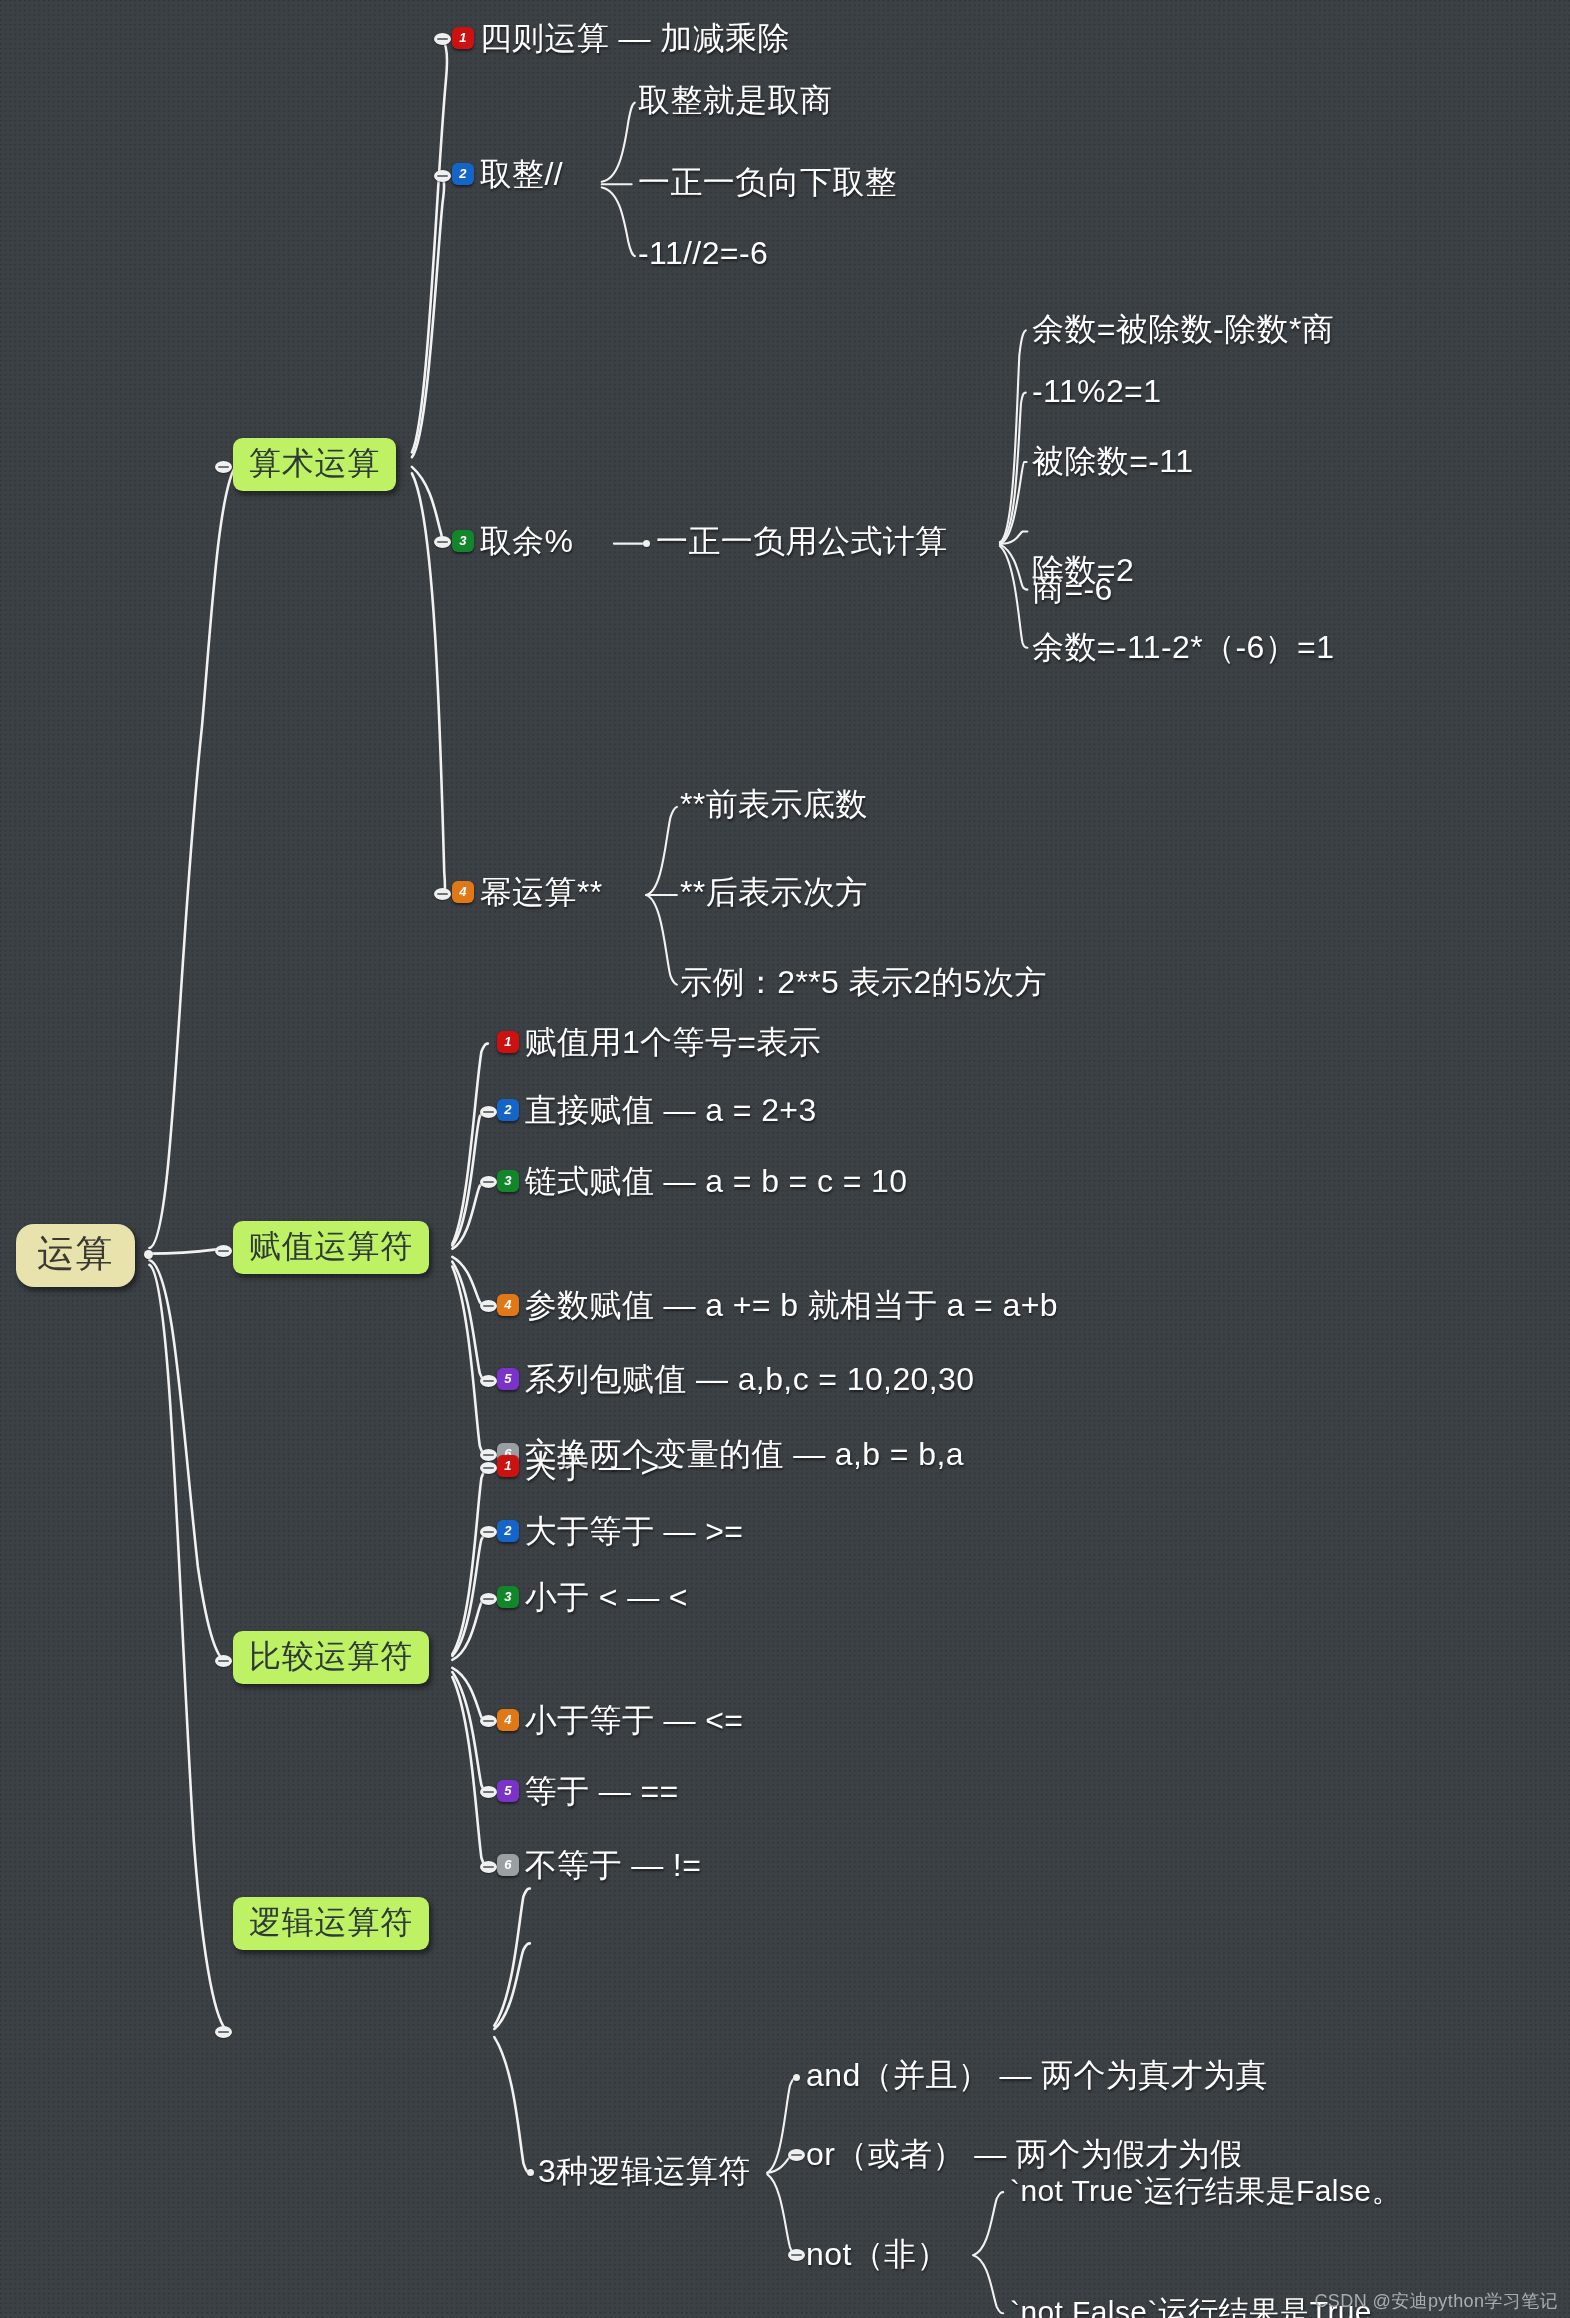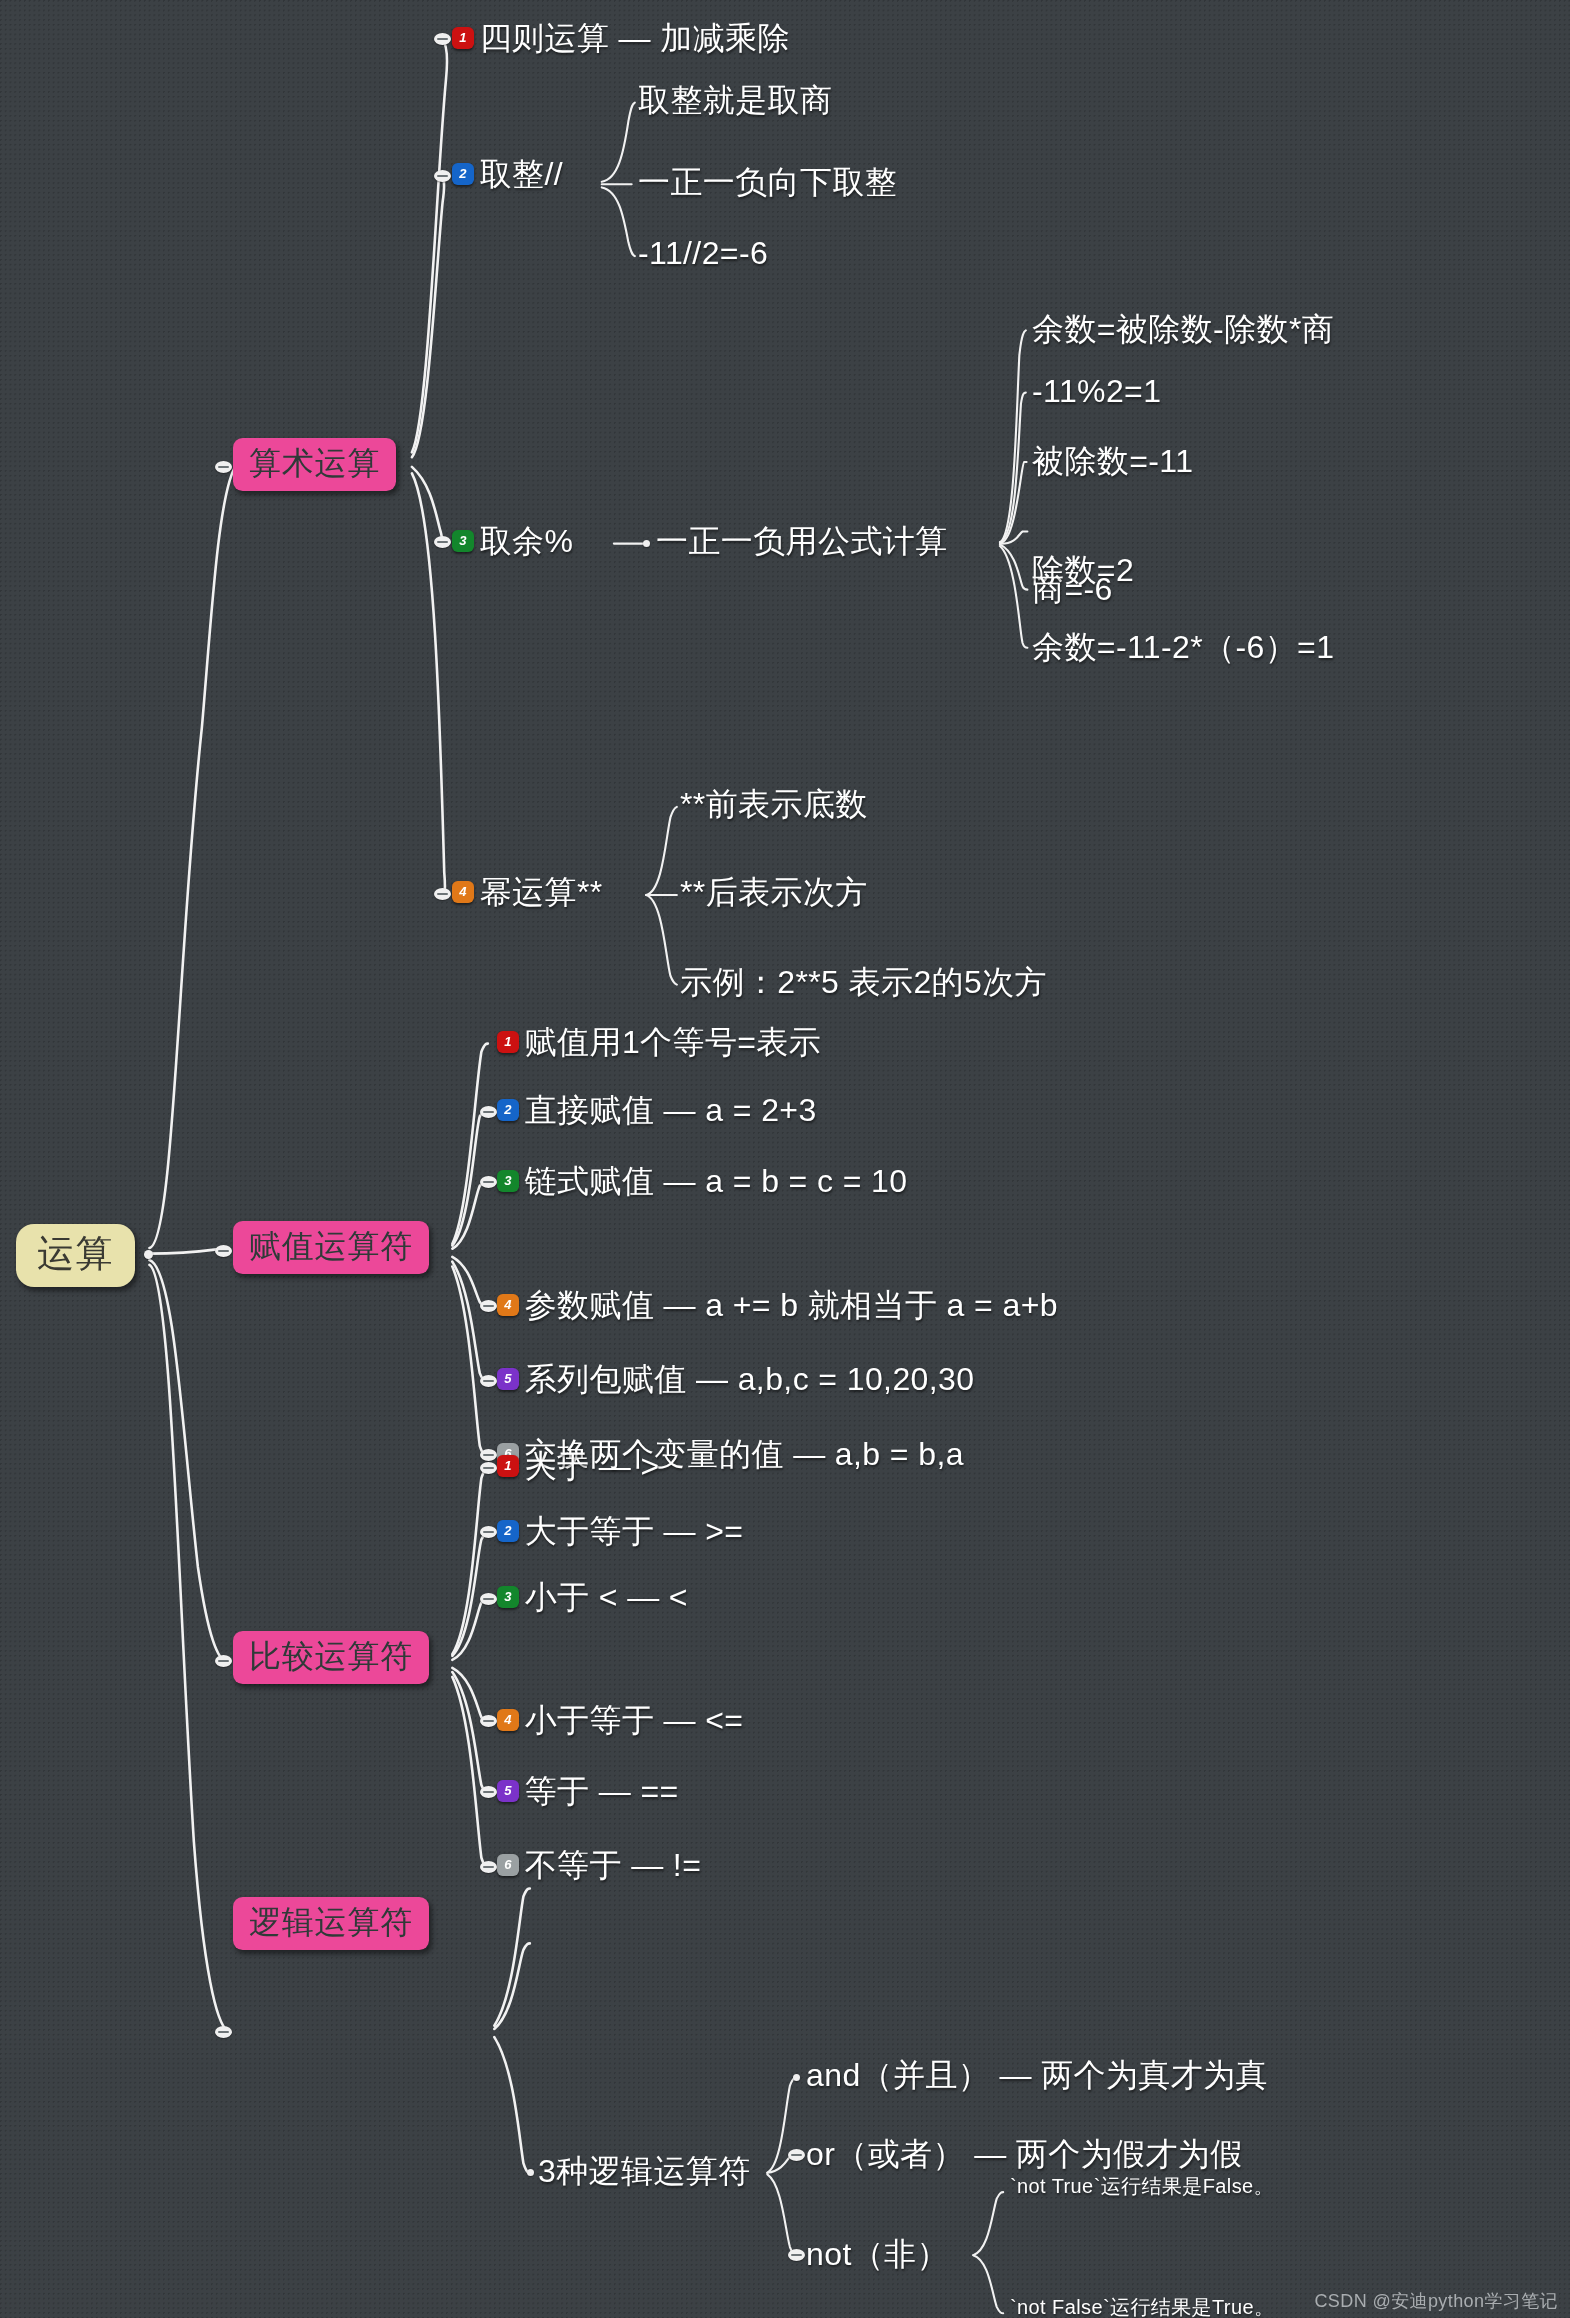--- a/index.html
+++ b/index.html
@@ -28,37 +28,37 @@
   .root-box{
     background:#e8e2ac;
     color:#3a3a33;
     border-radius:18px;
     padding:11.3px 21px 14.5px 21px;
     font-size:37px;
     box-shadow:2.4px 3.2px 4.8px rgba(0,0,0,.45);
     letter-spacing:1.6px;
   }
   .branch-box{
-    background:#ec4899;
+    background:#bef264;
     color:#2f3a38;
     border-radius:9.7px;
     padding:9px 16px 12px 16px;
     font-size:32px;
     box-shadow:2.4px 3.2px 4.8px rgba(0,0,0,.45);
     letter-spacing:0.8px;
   }
   .leaf{
     font-size:32px;
     color:#ffffff;
     text-shadow:0.8px 1.6px 2.4px rgba(0,0,0,.55);
     letter-spacing:0.4px;
     display:flex;
     align-items:center;
   }
-  .leaf.small{font-size:20px;}
+  .leaf.small{font-size:30px;}
 
   
   .knob{
     position:absolute;
     width:17px;height:12px;
     border-radius:50%;
     background:#f0f0f0;
     box-shadow:0 0.8px 1.6px rgba(0,0,0,.5);
   }
   .knob:after{

